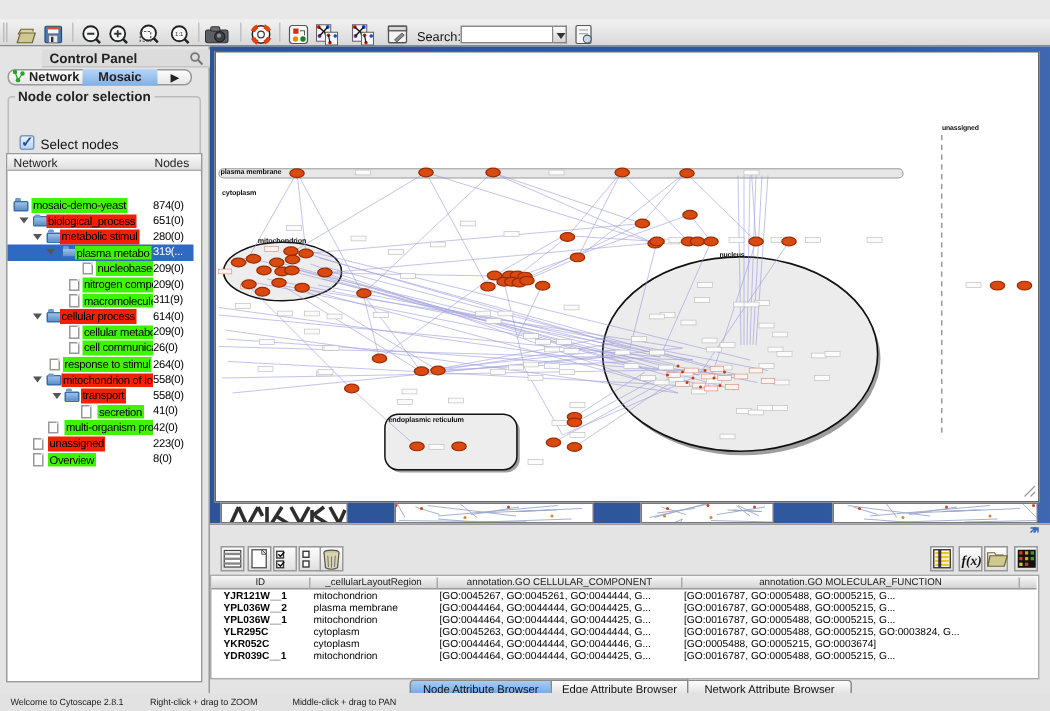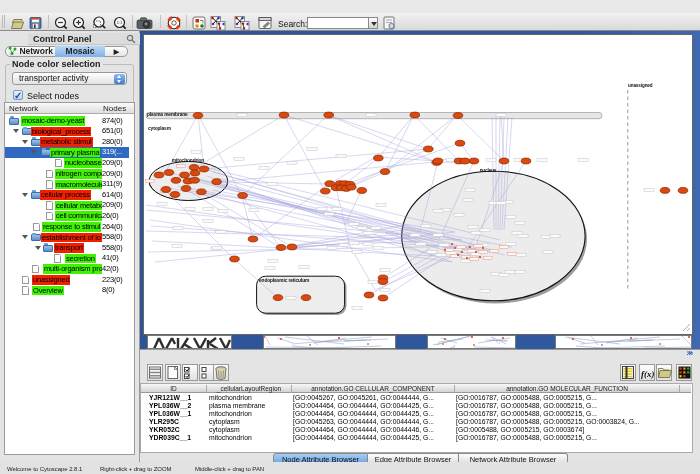--- a/index.html
+++ b/index.html
@@ -41,21 +41,21 @@
   border:1px solid #999; border-radius:3px; font-size:8.5px; color:#111; line-height:11px; padding-left:6px; }
 #combo-btn { position:absolute; right:1px; top:0.5px; width:11px; height:10.5px;
   background:linear-gradient(#8cbaf0,#3f7ad0); border-radius:2px; }
 #combo-btn:before { content:""; position:absolute; left:3px; top:1.5px; border-left:2.5px solid transparent; border-right:2.5px solid transparent; border-bottom:3.5px solid #fff; }
 #combo-btn:after { content:""; position:absolute; left:3px; bottom:1.5px; border-left:2.5px solid transparent; border-right:2.5px solid transparent; border-top:3.5px solid #fff; }
 #checkbox { position:absolute; left:13px; top:59px; width:10px; height:10px;
   background:linear-gradient(#eaf2fc,#b9d4f2); border:1px solid #7a99c0; border-radius:2px; color:#1d4f9e; font-size:10px; line-height:9px; font-weight:bold; text-align:center;}
 #check-label { position:absolute; left:27px; top:59.5px; font-size:9px; color:#111; }
 #treebox { position:absolute; left:4px; top:71px; width:131px; height:353px; background:#fff; border:1px solid #9a9a9a; }
 #treehdr { position:absolute; left:0px; top:0px; width:129px; height:11px; background:linear-gradient(#fafafa,#dedede); border-bottom:1px solid #aaa; font-size:8px; color:#222; }
-.trow { position:absolute; left:0; width:124px; height:10.6px; font-size:7.5px; letter-spacing:-0.2px; line-height:10.6px; white-space:nowrap; }
+.trow { position:absolute; left:0; width:124px; height:10.6px; font-size:7.5px; letter-spacing:-0.2px; line-height:10.6px; white-space:nowrap;margin-top:16px; }
 .trow .nm { position:absolute; top:0.5px; height:9.6px; line-height:9.6px; color:#000; padding:0 1px; }
 .trow .num { position:absolute; left:97px; top:0; color:#000; }
 .gn { background:#40f300; }
 .rd { background:#f32000; }
 .arrow { position:absolute; top:3px; width:0; height:0; border-left:3px solid transparent; border-right:3px solid transparent; border-top:4px solid #555; }
 .fold { position:absolute; top:2px; width:10px; height:7px; background:linear-gradient(#9dc1e8,#5d8fc9); border:1px solid #3a6ea8; border-radius:1px; }
 .fold:before { content:""; position:absolute; left:0px; top:-2.5px; width:4px; height:2px; background:#6d9bd3; border-radius:1px 1px 0 0; }
 .file { position:absolute; top:1px; width:7px; height:8.5px; background:#fdfdfd; border:1px solid #999; }
 .file:after { content:""; position:absolute; right:-1px; top:-1px; border-left:2.5px solid transparent; border-top:2.5px solid #e4e4e4; }
 
@@ -179,21 +179,20 @@
           <circle cx="2" cy="2" r="1.5" fill="#2ca02c"></circle>
           <circle cx="7" cy="3" r="1.5" fill="#2ca02c"></circle>
           <circle cx="4" cy="7.5" r="1.5" fill="#2ca02c"></circle>
           <line x1="2" y1="2" x2="4" y2="7.5" stroke="#2ca02c" stroke-width="0.8"></line>
           <line x1="7" y1="3" x2="4" y2="7.5" stroke="#2ca02c" stroke-width="0.8"></line>
         </svg> Network</div>
     <div class="tab" style="left:55px; width:50px; background:linear-gradient(#b9d6f5,#7fb0e8); border-radius:0;">Mosaic</div>
     <div class="tab" style="left:105px; width:23px;"><span style="font-size:7px;">▶</span></div>
     <div id="grpbox"></div>
     <div id="grpbox-label">Node color selection</div>
-    <div id="combo">transporter activity<div id="combo-btn"></div></div>
     <div id="checkbox">✓</div>
     <div id="check-label">Select nodes</div>
     <div id="treebox">
       <div id="treehdr">
           <span style="position:absolute;left:4px;top:1px;">Network</span>
           <span style="position:absolute;left:98px;top:1px;">Nodes</span>
         </div>
       <div id="treerows">
           <div class="trow" style="top:12.5px;">
             <div class="fold" style="left:4px"></div>
@@ -208,21 +207,21 @@
           </div>
           <div class="trow" style="top:33.7px;">
             <div class="arrow" style="left:17px"></div>
             <div class="fold" style="left:26px"></div>
             <div class="nm rd" style="left:35px; max-width:62px; overflow:hidden;">metabolic stimul</div>
             <div class="num" style="">280(0)</div>
           </div>
           <div class="trow" style="top:44.3px;background:#3069c2;">
             <div class="arrow" style="left:26px"></div>
             <div class="fold" style="left:36px"></div>
-            <div class="nm gn" style="left:45px; max-width:52px; overflow:hidden;">primary plasma</div>
+            <div class="nm gn" style="left:45px; max-width:52px; overflow:hidden;">plasma metabo</div>
             <div class="num" style="color:#fff;">319(...</div>
           </div>
           <div class="trow" style="top:54.9px;">
             <div class="file" style="left:50px"></div>
             <div class="nm gn" style="left:59px; max-width:38px; overflow:hidden;">nucleobase-</div>
             <div class="num" style="">209(0)</div>
           </div>
           <div class="trow" style="top:65.5px;">
             <div class="file" style="left:41px"></div>
             <div class="nm gn" style="left:50px; max-width:47px; overflow:hidden;">nitrogen compo</div>
@@ -250,21 +249,21 @@
             <div class="num" style="">26(0)</div>
           </div>
           <div class="trow" style="top:118.5px;">
             <div class="file" style="left:28px"></div>
             <div class="nm gn" style="left:37px; max-width:60px; overflow:hidden;">response to stimul</div>
             <div class="num" style="">264(0)</div>
           </div>
           <div class="trow" style="top:129.1px;">
             <div class="arrow" style="left:17px"></div>
             <div class="fold" style="left:26px"></div>
-            <div class="nm rd" style="left:36px; max-width:61px; overflow:hidden;">establishment of lo</div>
+            <div class="nm rd" style="left:36px; max-width:61px; overflow:hidden;">mitochondrion of lo</div>
             <div class="num" style="">558(0)</div>
           </div>
           <div class="trow" style="top:139.7px;">
             <div class="arrow" style="left:30px"></div>
             <div class="fold" style="left:38px"></div>
             <div class="nm rd" style="left:49px; max-width:48px; overflow:hidden;">transport</div>
             <div class="num" style="">558(0)</div>
           </div>
           <div class="trow" style="top:150.29999999999998px;">
             <div class="file" style="left:49px"></div>

